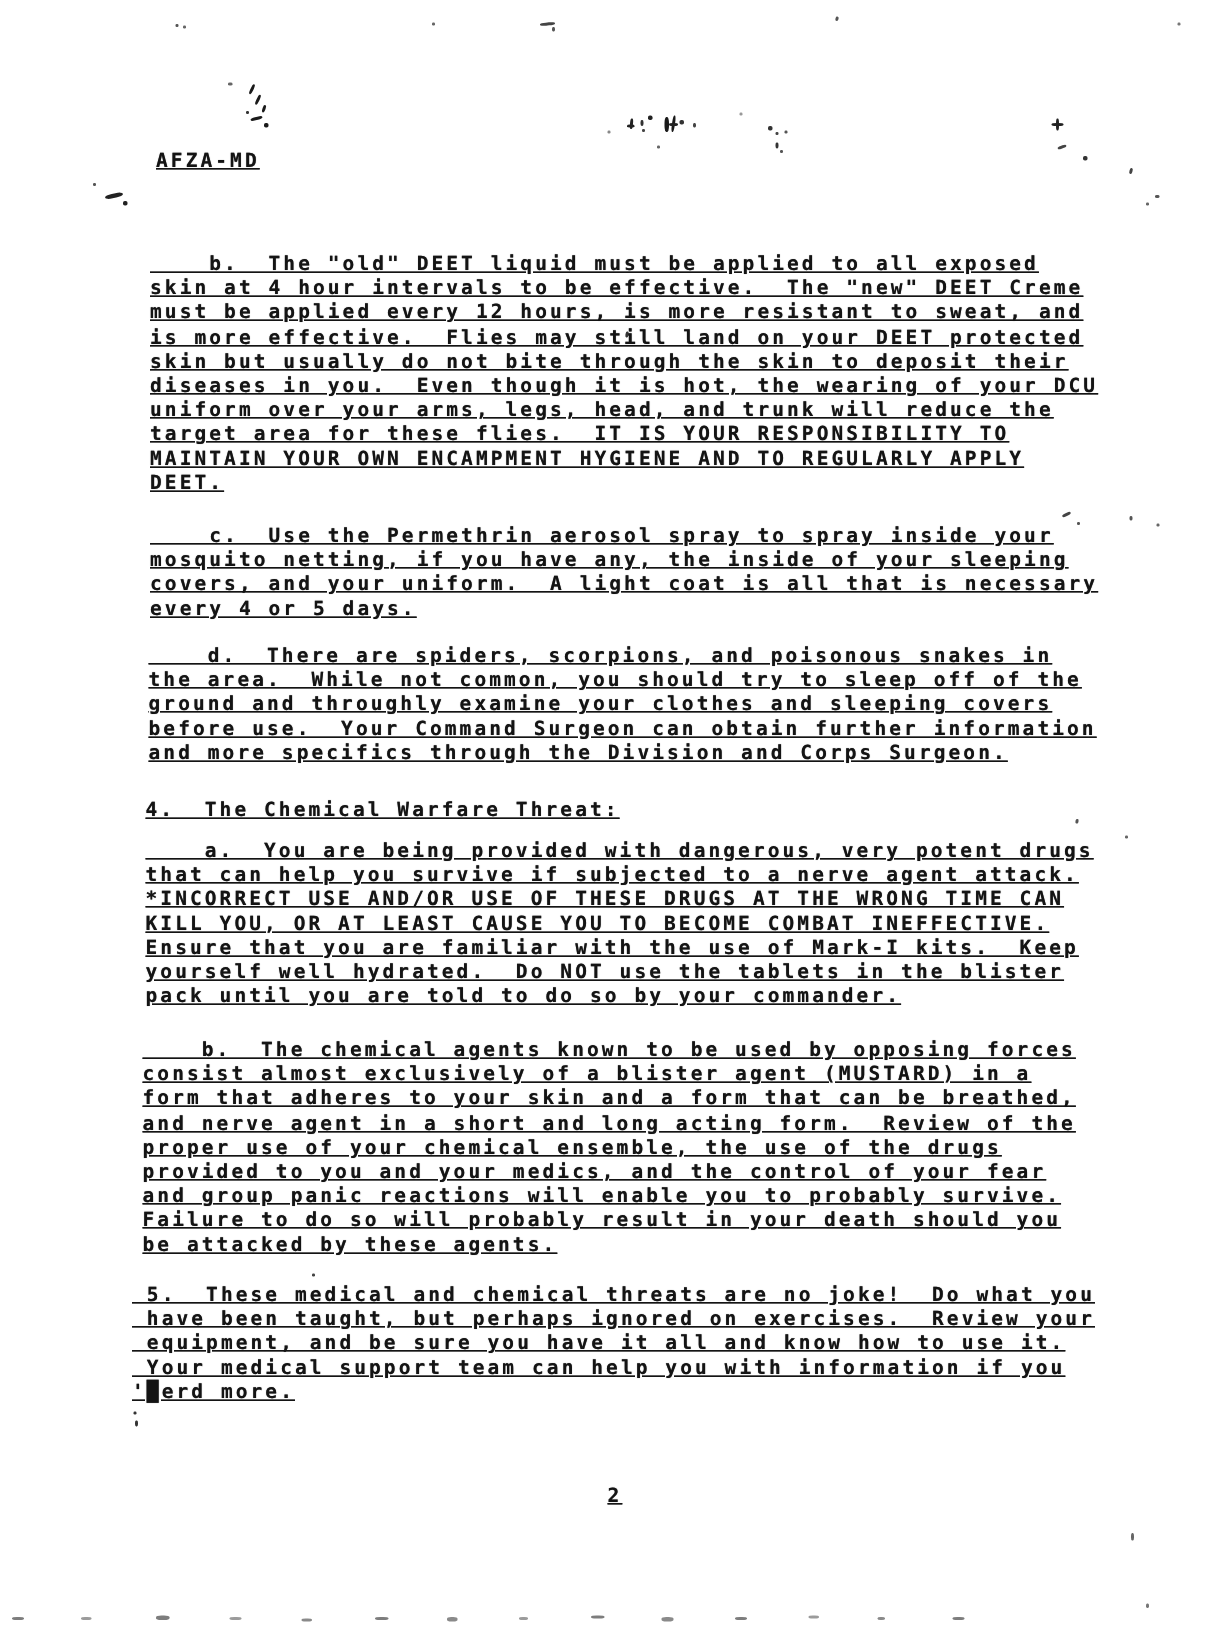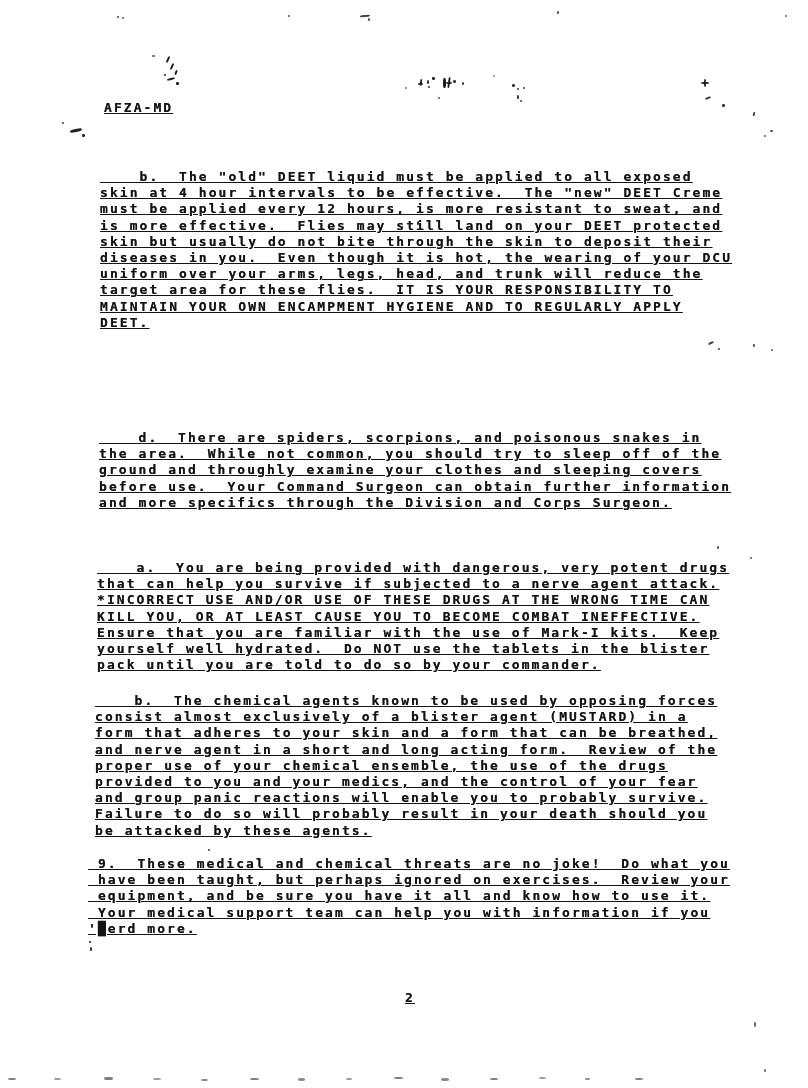--- a/index.html
+++ b/index.html
@@ -41,42 +41,47 @@
   <div class="txt" style="left:100px;top:169px">    b.  The "old" DEET liquid must be applied to all exposed
 skin at 4 hour intervals to be effective.  The "new" DEET Creme
 must be applied every 12 hours, is more resistant to sweat, and
 is more effective.  Flies may still land on your DEET protected
 skin but usually do not bite through the skin to deposit their
 diseases in you.  Even though it is hot, the wearing of your DCU
 uniform over your arms, legs, head, and trunk will reduce the
 target area for these flies.  IT IS YOUR RESPONSIBILITY TO
 MAINTAIN YOUR OWN ENCAMPMENT HYGIENE AND TO REGULARLY APPLY
 DEET.</div>
+  <div class="txt" style="left:100px;top:350px">    c.  Use the Permethrin aerosol spray to spray inside your
+mosquito netting, if you have any, the inside of your sleeping
+covers, and your uniform.  A light coat is all that is necessary
+every 4 or 5 days.</div>
   <div class="txt" style="left:99px;top:430px">    d.  There are spiders, scorpions, and poisonous snakes in
 the area.  While not common, you should try to sleep off of the
 ground and throughly examine your clothes and sleeping covers
 before use.  Your Command Surgeon can obtain further information
 and more specifics through the Division and Corps Surgeon.</div>
+  <div class="txt" style="left:97px;top:533px">4.  The Chemical Warfare Threat:</div>
   <div class="txt" style="left:97px;top:560px">    a.  You are being provided with dangerous, very potent drugs
 that can help you survive if subjected to a nerve agent attack.
 *INCORRECT USE AND/OR USE OF THESE DRUGS AT THE WRONG TIME CAN
 KILL YOU, OR AT LEAST CAUSE YOU TO BECOME COMBAT INEFFECTIVE.
 Ensure that you are familiar with the use of Mark-I kits.  Keep
 yourself well hydrated.  Do NOT use the tablets in the blister
 pack until you are told to do so by your commander.</div>
   <div class="txt" style="left:95px;top:693px">    b.  The chemical agents known to be used by opposing forces
 consist almost exclusively of a blister agent (MUSTARD) in a
 form that adheres to your skin and a form that can be breathed,
 and nerve agent in a short and long acting form.  Review of the
 proper use of your chemical ensemble, the use of the drugs
 provided to you and your medics, and the control of your fear
 and group panic reactions will enable you to probably survive.
 Failure to do so will probably result in your death should you
 be attacked by these agents.</div>
-  <div class="txt" style="left:88px;top:856px"> 9.  These medical and chemical threats are no joke!  Do what you
+  <div class="txt" style="left:88px;top:856px"> 5.  These medical and chemical threats are no joke!  Do what you
  have been taught, but perhaps ignored on exercises.  Review your
  equipment, and be sure you have it all and know how to use it.
  Your medical support team can help you with information if you
 '█erd more.</div>
 
   <div class="txt" style="left:405px;top:990px">2</div>
 <div class="speck" style="left: 117px; top: 16px; width: 2px; height: 2px; background: rgb(85, 85, 85); transform: rotate(0deg);"></div>
     <div class="speck" style="left: 122px; top: 17px; width: 2px; height: 2px; background: rgb(102, 102, 102); transform: rotate(0deg);"></div>
     <div class="speck" style="left: 288px; top: 15px; width: 2px; height: 2px; background: rgb(102, 102, 102); transform: rotate(0deg);"></div>
     <div class="speck" style="left: 360px; top: 15px; width: 10px; height: 2px; background: rgb(68, 68, 68); transform: rotate(-5deg);"></div>

